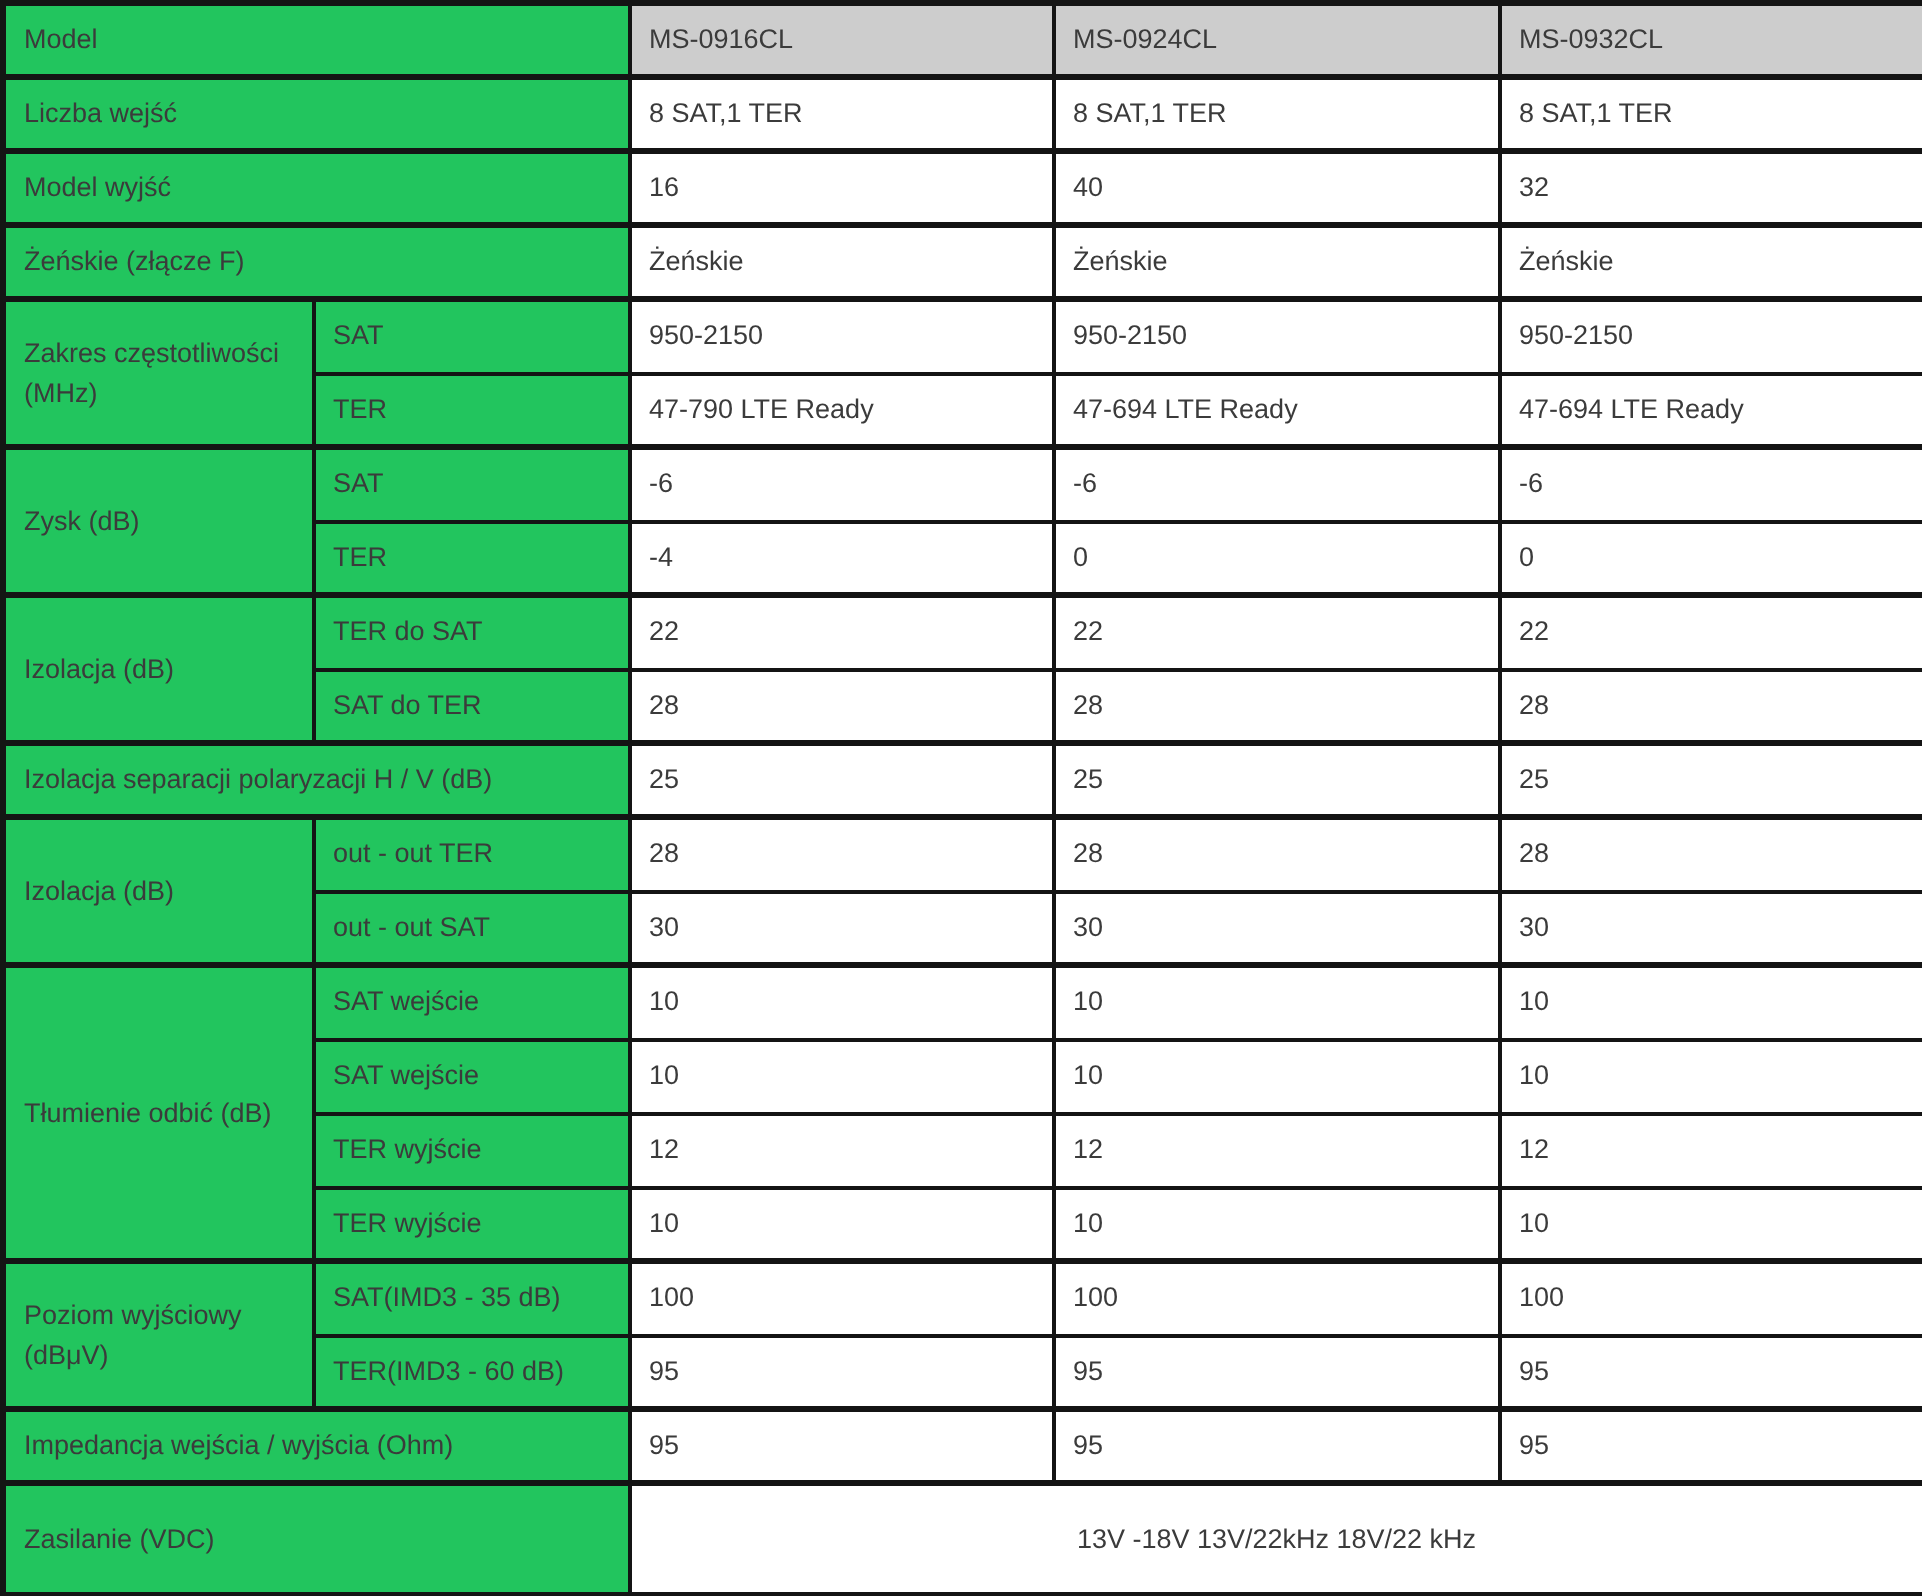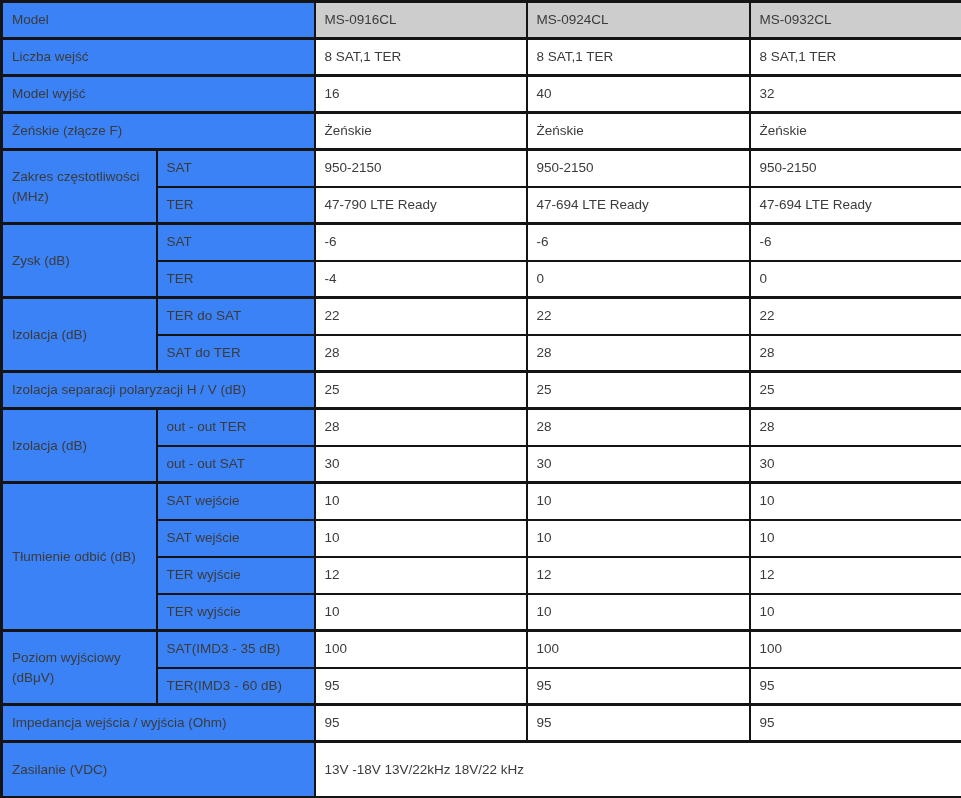--- a/index.html
+++ b/index.html
@@ -15,25 +15,25 @@
     padding: 2px 9px;
     font-size: 13.5px;
     line-height: 1.45;
     color: #3b3b3b;
     vertical-align: middle;
     overflow: hidden;
     word-wrap: break-word;
   }
   tr.r { height: 37px; }
   tr.last { height: 56px; }
-  td.lab, td.sub { background: #3b82f6; }
+  td.lab, td.sub { background: #22c55e; }
   td.val { background: #ffffff; border-left-width: 3px; }
   td.val.head { background: #cdcdcd; margin-left: 12px; }
   tr.gs td { border-top-width: 3px; }
-  td.merged { }
+  td.merged { text-align: center; }
 </style>
 </head>
 <body>
 
 <table class="spec">
   <colgroup>
     <col style="width:155px">
     <col style="width:158px">
     <col style="width:212px">
     <col style="width:223px">

